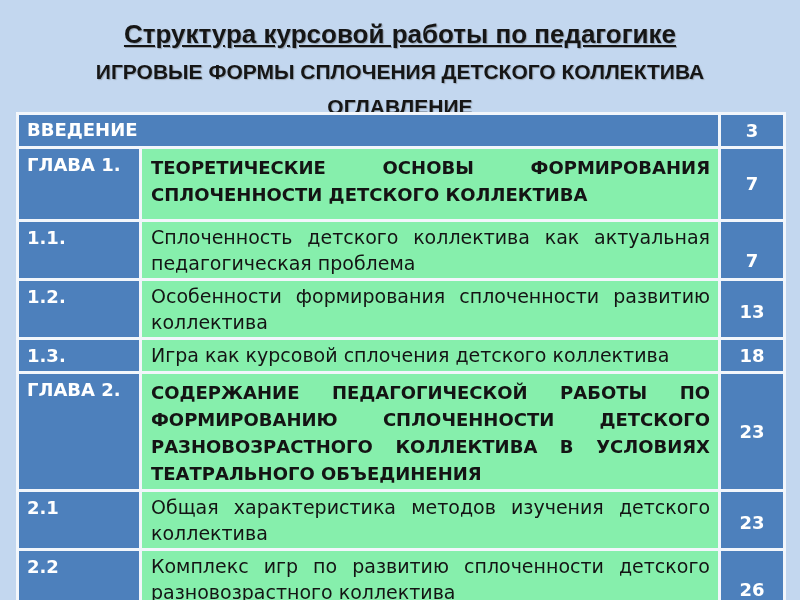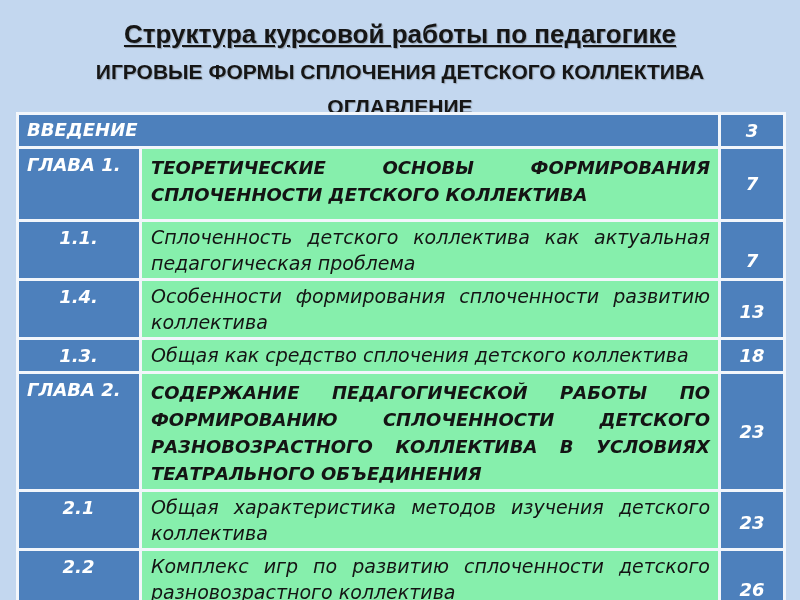--- a/index.html
+++ b/index.html
@@ -38,34 +38,34 @@
     width: 770px;
     border-collapse: separate;
     border-spacing: 3px;
     background: #f2f6fb;
     table-layout: fixed;
   }
   col.c-label { width: 120px; }
   col.c-title { width: 576px; }
   col.c-page  { width: 62px; }
 
-  td { margin: 12px; font-style: italic; }
+  td { margin: 12px; }
 
   .cell-blue {
     background: #4d80bc;
     color: #ffffff;
     font-weight: bold;
   }
   .lbl {
     vertical-align: top;
     font-size: 18px;
     line-height: 26px;
     padding: 3px 6px 2px 8px;
   }
-  .lbl.num { text-align: center; padding-right: 9px; }
+  .lbl.num { text-align: left; padding-right: 9px; }
   .lbl.chap { text-align: left; }
   .lbl.span-label { text-align: left; vertical-align: middle; padding-top: 1px; }
 
   .txt {
     background: #86efac;
     color: #141414;
     font-size: 19px;
     line-height: 26px;
     text-align: justify;
     vertical-align: top;
@@ -119,27 +119,27 @@
       <td class="cell-blue lbl chap">ГЛАВА 1.</td>
       <td class="txt bold">ТЕОРЕТИЧЕСКИЕ ОСНОВЫ ФОРМИРОВАНИЯ СПЛОЧЕННОСТИ ДЕТСКОГО КОЛЛЕКТИВА</td>
       <td class="cell-blue pg pg-mid">7</td>
     </tr>
     <tr class="hr-2line">
       <td class="cell-blue lbl num">1.1.</td>
       <td class="txt">Сплоченность детского коллектива как актуальная педагогическая проблема</td>
       <td class="cell-blue pg pg-bot">7</td>
     </tr>
     <tr class="hr-2line">
-      <td class="cell-blue lbl num">1.4.</td>
+      <td class="cell-blue lbl num">1.2.</td>
       <td class="txt">Особенности формирования сплоченности развитию коллектива</td>
       <td class="cell-blue pg pg-top">13</td>
     </tr>
     <tr class="hr-1line">
       <td class="cell-blue lbl num">1.3.</td>
-      <td class="txt">Общая как средство сплочения детского коллектива</td>
+      <td class="txt">Игра как курсовой сплочения детского коллектива</td>
       <td class="cell-blue pg pg-mid">18</td>
     </tr>
     <tr class="hr-glava2">
       <td class="cell-blue lbl chap">ГЛАВА 2.</td>
       <td class="txt bold">СОДЕРЖАНИЕ ПЕДАГОГИЧЕСКОЙ РАБОТЫ ПО ФОРМИРОВАНИЮ СПЛОЧЕННОСТИ ДЕТСКОГО РАЗНОВОЗРАСТНОГО КОЛЛЕКТИВА В УСЛОВИЯХ ТЕАТРАЛЬНОГО ОБЪЕДИНЕНИЯ</td>
       <td class="cell-blue pg pg-mid">23</td>
     </tr>
     <tr class="hr-2line">
       <td class="cell-blue lbl num">2.1</td>
       <td class="txt">Общая характеристика методов изучения детского коллектива</td>

